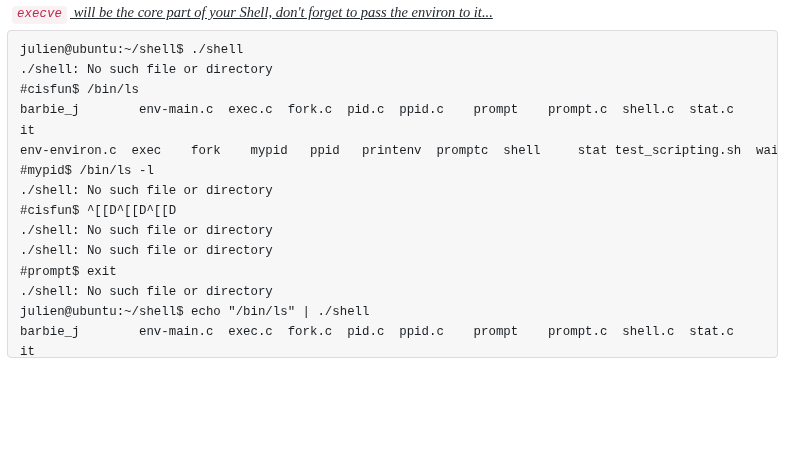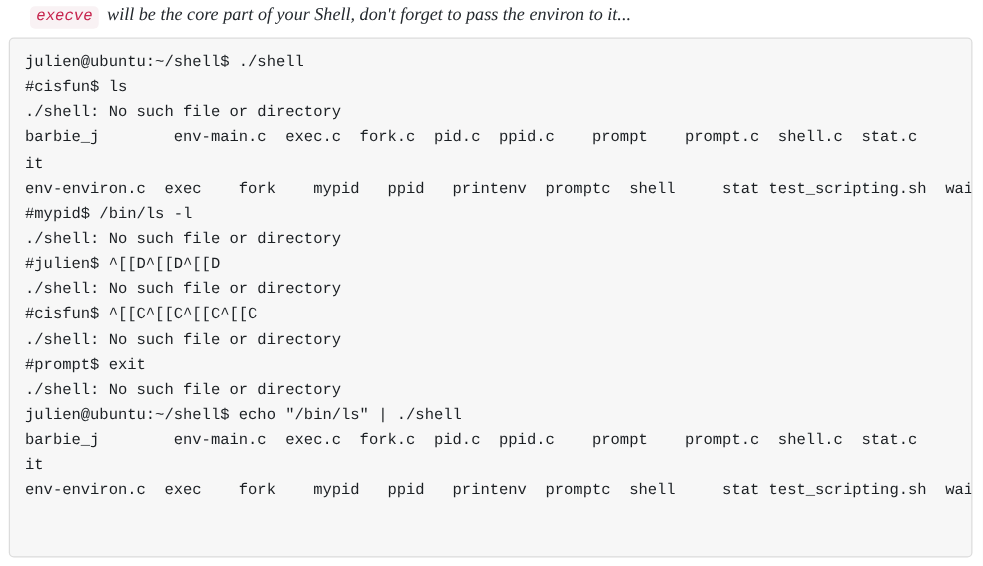--- a/index.html
+++ b/index.html
@@ -15,28 +15,29 @@
   }
   .page {
     position: relative;
     width: 786px;
     height: 453px;
     background: #ffffff;
   }
   
   .note {
     position: absolute;
-    left: 24px;
+    left: 12px;
     top: 3px;
     font-family: "Liberation Serif", serif;
     font-style: italic;
     font-size: 14.5px;
     color: #24292e;
     white-space: nowrap;
     line-height: 19px;
+    text-decoration: underline;
   }
   .note .code-badge {
     display: inline-block;
     font-family: "Liberation Mono", "DejaVu Sans Mono", monospace;
     font-style: italic;
     font-size: 12.5px;
     color: #c7254e;
     background: #f9f2f4;
     border-radius: 4px;
     padding: 1px 5px 2px 5px;
@@ -46,21 +47,21 @@
   }
   .note .note-text {
     display: inline;
   }
   
   .code-block {
     position: absolute;
     left: 7px;
     top: 30px;
     width: 771px;
-    height: 416px;
+    height: 328px;
     box-sizing: border-box;
     background: #f7f7f7;
     border: 1px solid #dcdcdc;
     border-radius: 4px;
     overflow: hidden;
   }
   .code-inner {
     padding: 9px 10px 8px 12px;
   }
   .code-line {
@@ -78,30 +79,29 @@
 
 <div class="page">
 
   <div class="note">
     <span class="code-badge" style="background: rgb(249, 242, 244); color: rgb(199, 37, 78);">execve</span><span class="note-text"> will be the core part of your Shell, don't forget to pass the environ to it...</span>
   </div>
 
   <div class="code-block" style="background: rgb(247, 247, 247); border-color: rgb(220, 220, 220);">
     <div class="code-inner">
         <div class="code-line">julien@ubuntu:~/shell$ ./shell</div>
-        <div class="code-line">#cisfun$ ls</div>
         <div class="code-line">./shell: No such file or directory</div>
+        <div class="code-line">#cisfun$ /bin/ls</div>
         <div class="code-line">barbie_j        env-main.c  exec.c  fork.c  pid.c  ppid.c    prompt    prompt.c  shell.c  stat.c          wa</div>
         <div class="code-line">it</div>
         <div class="code-line">env-environ.c  exec    fork    mypid   ppid   printenv  promptc  shell     stat test_scripting.sh  wait.c</div>
         <div class="code-line">#mypid$ /bin/ls -l</div>
         <div class="code-line">./shell: No such file or directory</div>
-        <div class="code-line">#julien$ ^[[D^[[D^[[D</div>
+        <div class="code-line">#cisfun$ ^[[D^[[D^[[D</div>
         <div class="code-line">./shell: No such file or directory</div>
-        <div class="code-line">#cisfun$ ^[[C^[[C^[[C^[[C</div>
         <div class="code-line">./shell: No such file or directory</div>
         <div class="code-line">#prompt$ exit</div>
         <div class="code-line">./shell: No such file or directory</div>
         <div class="code-line">julien@ubuntu:~/shell$ echo "/bin/ls" | ./shell</div>
         <div class="code-line">barbie_j        env-main.c  exec.c  fork.c  pid.c  ppid.c    prompt    prompt.c  shell.c  stat.c          wa</div>
         <div class="code-line">it</div>
         <div class="code-line">env-environ.c  exec    fork    mypid   ppid   printenv  promptc  shell     stat test_scripting.sh  wait.c</div>
       </div>
   </div>
 

